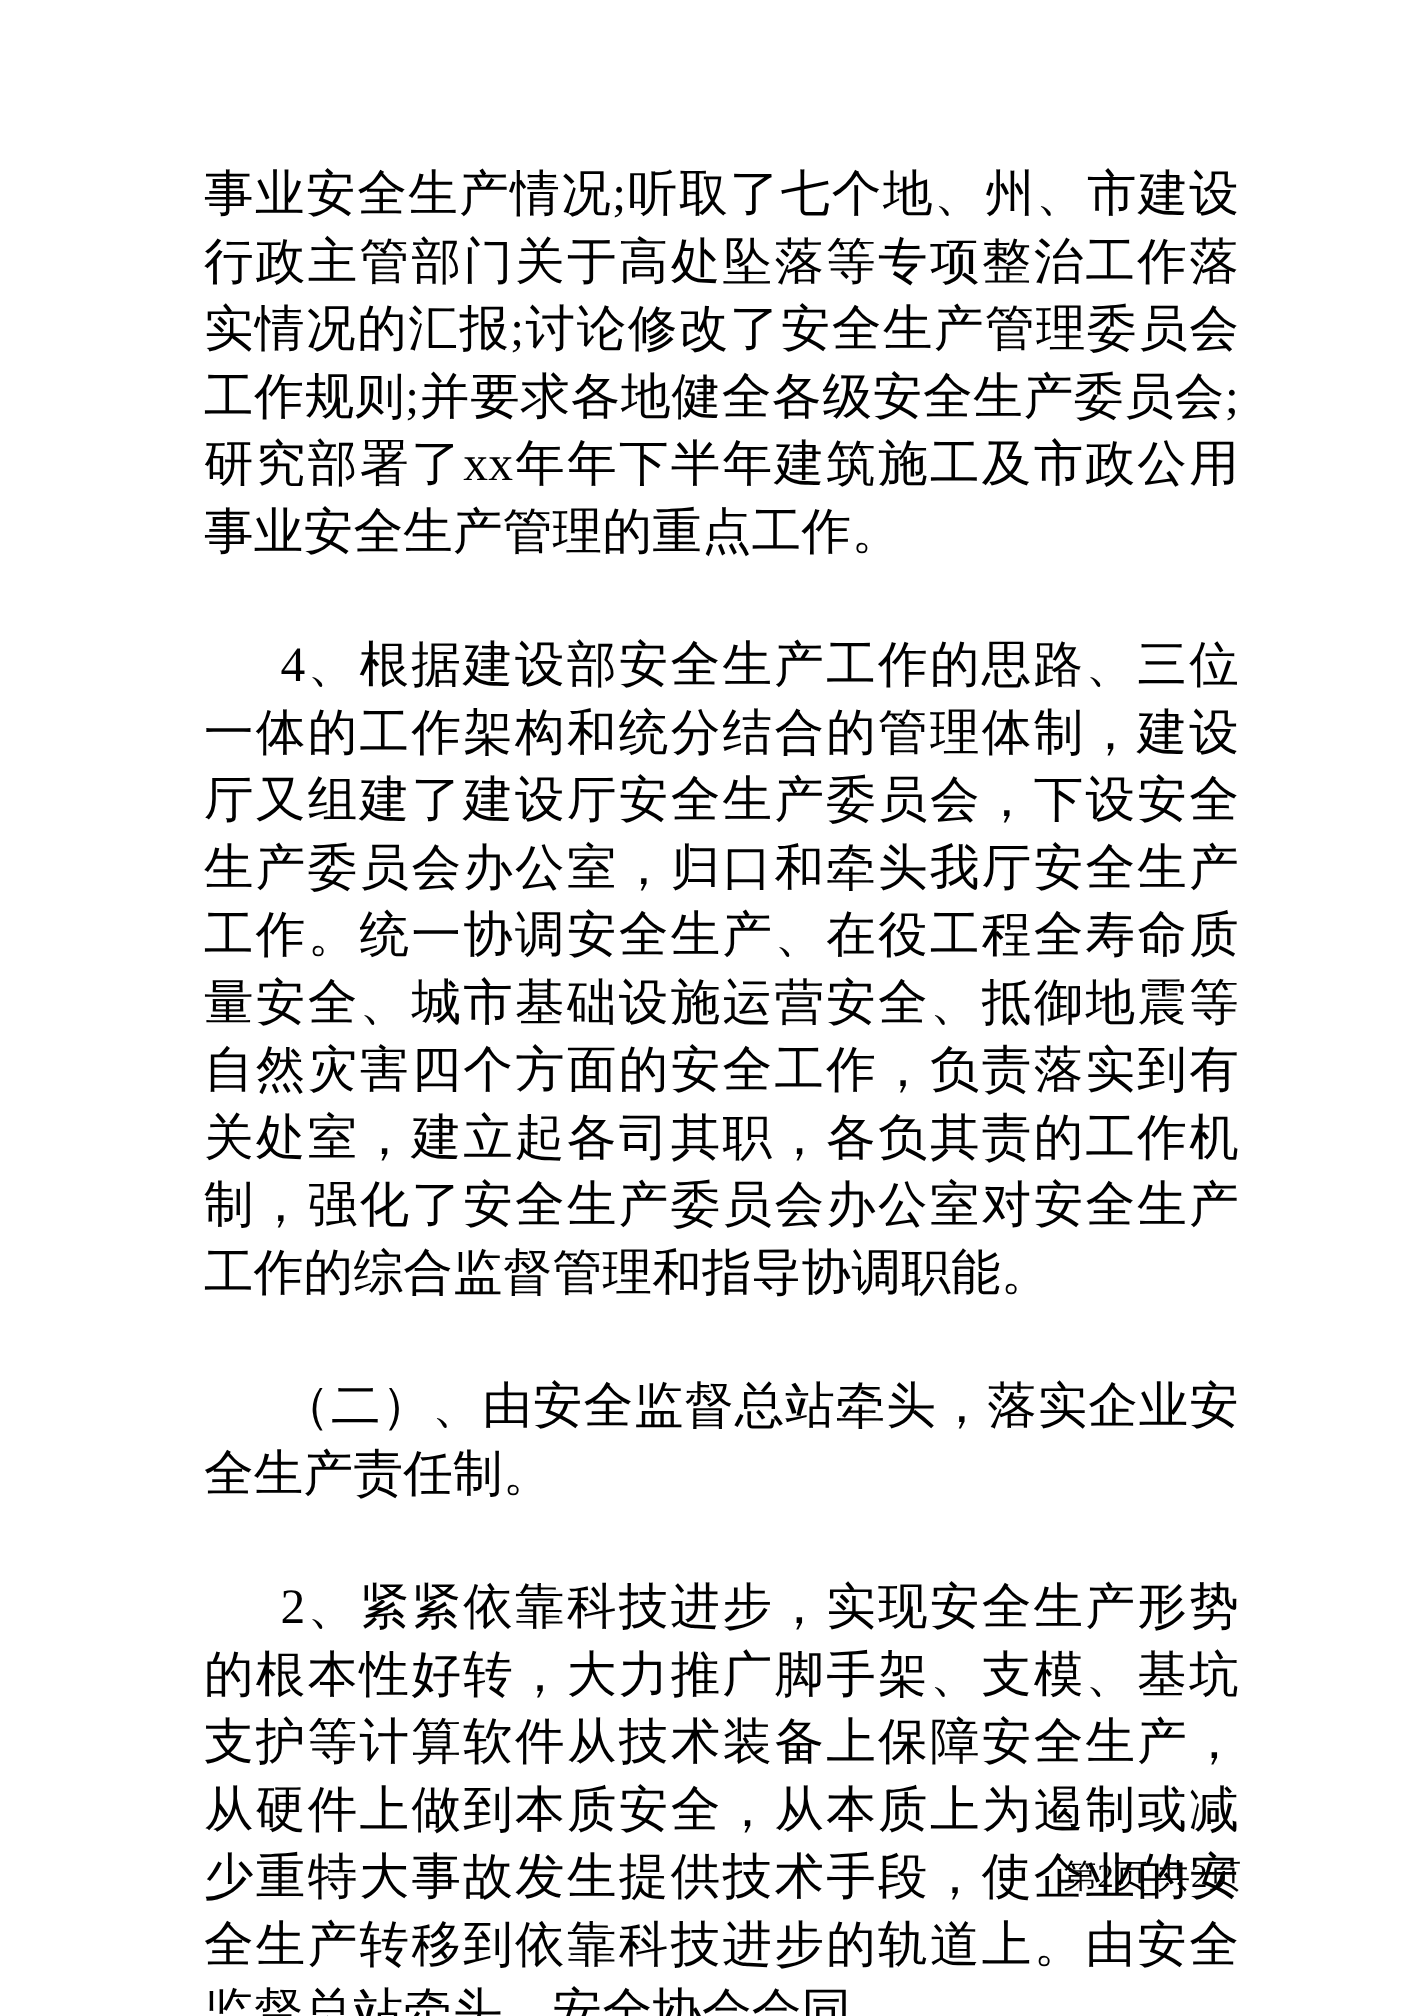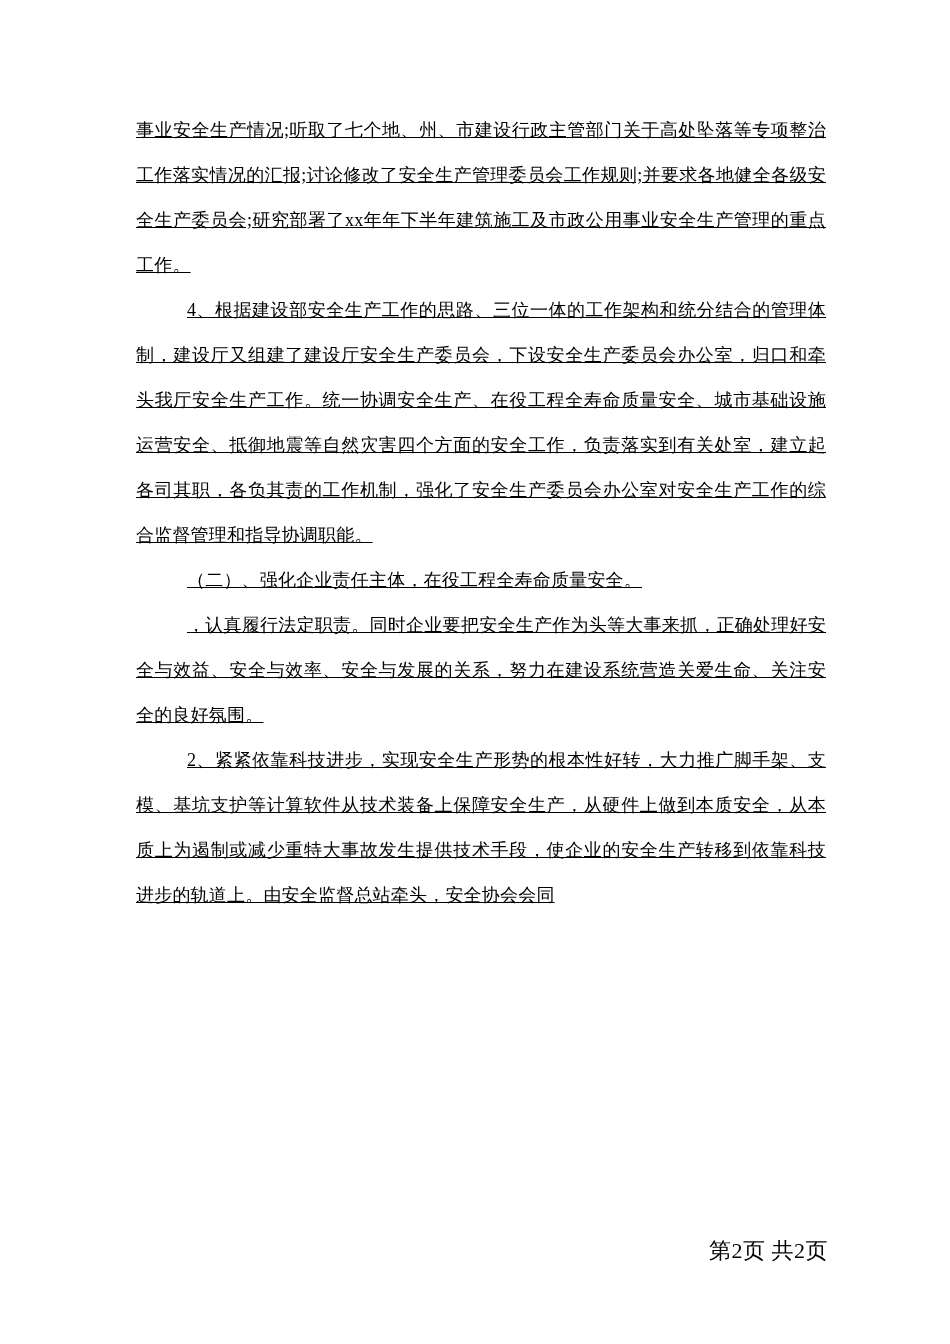--- a/index.html
+++ b/index.html
@@ -18,32 +18,32 @@
     box-sizing: border-box;
     overflow: hidden;
   }
   .doc-body {
     position: absolute;
     left: 136px;
     top: 108px;
     width: 690px;
   }
   .para {
-    font-size: 18px;
+    font-size: 33px;
     line-height: 45px;
     color: #000000;
     text-align: justify;
     text-justify: inter-ideograph;
     margin: 0 0 0 0;
     letter-spacing: 0.2px;
     font-family: "Liberation Serif", "DejaVu Serif", serif;
-    text-decoration: underline;
   }
   .indent {
     text-indent: 51px;
+    margin-top: 44px;
   }
   .footer {
     position: absolute;
     right: 122px;
     bottom: 78px;
     font-size: 22px;
     color: #000;
     letter-spacing: 0.5px;
     font-family: "Liberation Serif", "DejaVu Serif", serif;
     white-space: nowrap;
@@ -53,24 +53,23 @@
 <body>
 
 <div class="page">
 
   <div class="doc-body">
 
     <p class="para">事业安全生产情况;听取了七个地、州、市建设行政主管部门关于高处坠落等专项整治工作落实情况的汇报;讨论修改了安全生产管理委员会工作规则;并要求各地健全各级安全生产委员会;研究部署了xx年年下半年建筑施工及市政公用事业安全生产管理的重点工作。</p>
 
     <p class="para indent">4、根据建设部安全生产工作的思路、三位一体的工作架构和统分结合的管理体制，建设厅又组建了建设厅安全生产委员会，下设安全生产委员会办公室，归口和牵头我厅安全生产工作。统一协调安全生产、在役工程全寿命质量安全、城市基础设施运营安全、抵御地震等自然灾害四个方面的安全工作，负责落实到有关处室，建立起各司其职，各负其责的工作机制，强化了安全生产委员会办公室对安全生产工作的综合监督管理和指导协调职能。</p>
 
-    <p class="para indent">（二）、强化企业责任主体，在役工程全寿命质量安全。</p>
+    <p class="para indent">（二）、由安全监督总站牵头，落实企业安全生产责任制。</p>
 
 
-    <p class="para indent">，认真履行法定职责。同时企业要把安全生产作为头等大事来抓，正确处理好安全与效益、安全与效率、安全与发展的关系，努力在建设系统营造关爱生命、关注安全的良好氛围。</p>
 
     <p class="para indent"><span>2、紧紧依靠科技进步，实现安全生产形势的根本性好转，大力推广脚手架、支模、基坑支护等计算软件从技术装备上保障安全生产，从硬件上做到本质安全，从本质上为遏制或减少重特大事故发生提供技术手段，使企业的安全生产转移到依靠科技进步的轨道上。由安全监督总站牵头，安全协会会同</span></p>
 
   </div>
 
   <div class="footer">第2页 共2页</div>
 
 </div>
 
 </body></html>

